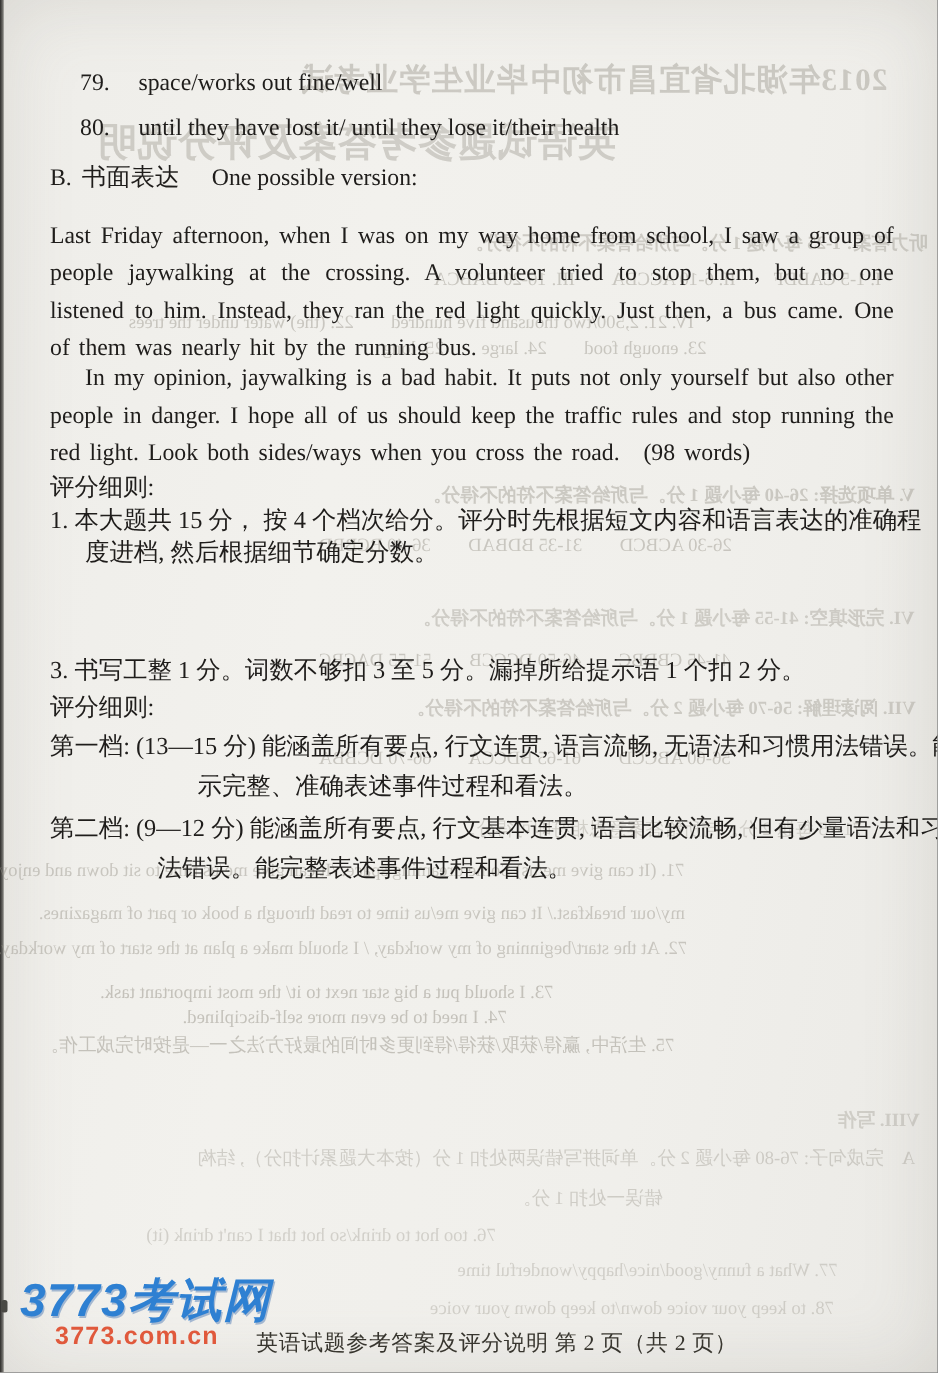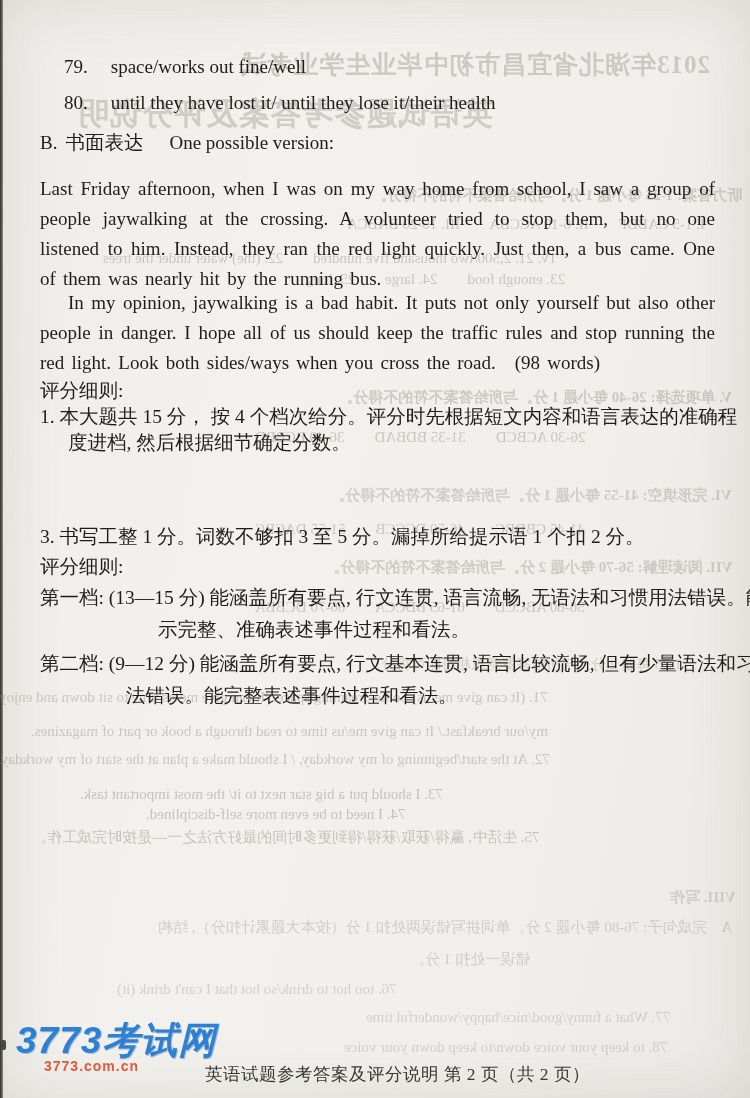--- a/index.html
+++ b/index.html
@@ -52,21 +52,21 @@
     position:absolute;left:16px;top:1016px;
     font-family:"Liberation Sans","DejaVu Sans",sans-serif;
     font-size:37px;font-weight:bold;font-style:italic;
     letter-spacing:1px;
     color:#2e80d2;
     text-shadow:1px 1px 0 rgba(20,80,160,.35);
   }
   .wm-url{
     position:absolute;left:44px;top:1058px;
     font-family:"Liberation Sans","DejaVu Sans",sans-serif;
-    font-size:14px;font-weight:bold;
+    font-size:20px;font-weight:bold;
     letter-spacing:1px;
     color:#e0593c;
   }
 </style>
 </head>
 <body>
 
 <div class="page">
 
   <div class="scan-edge"></div>

